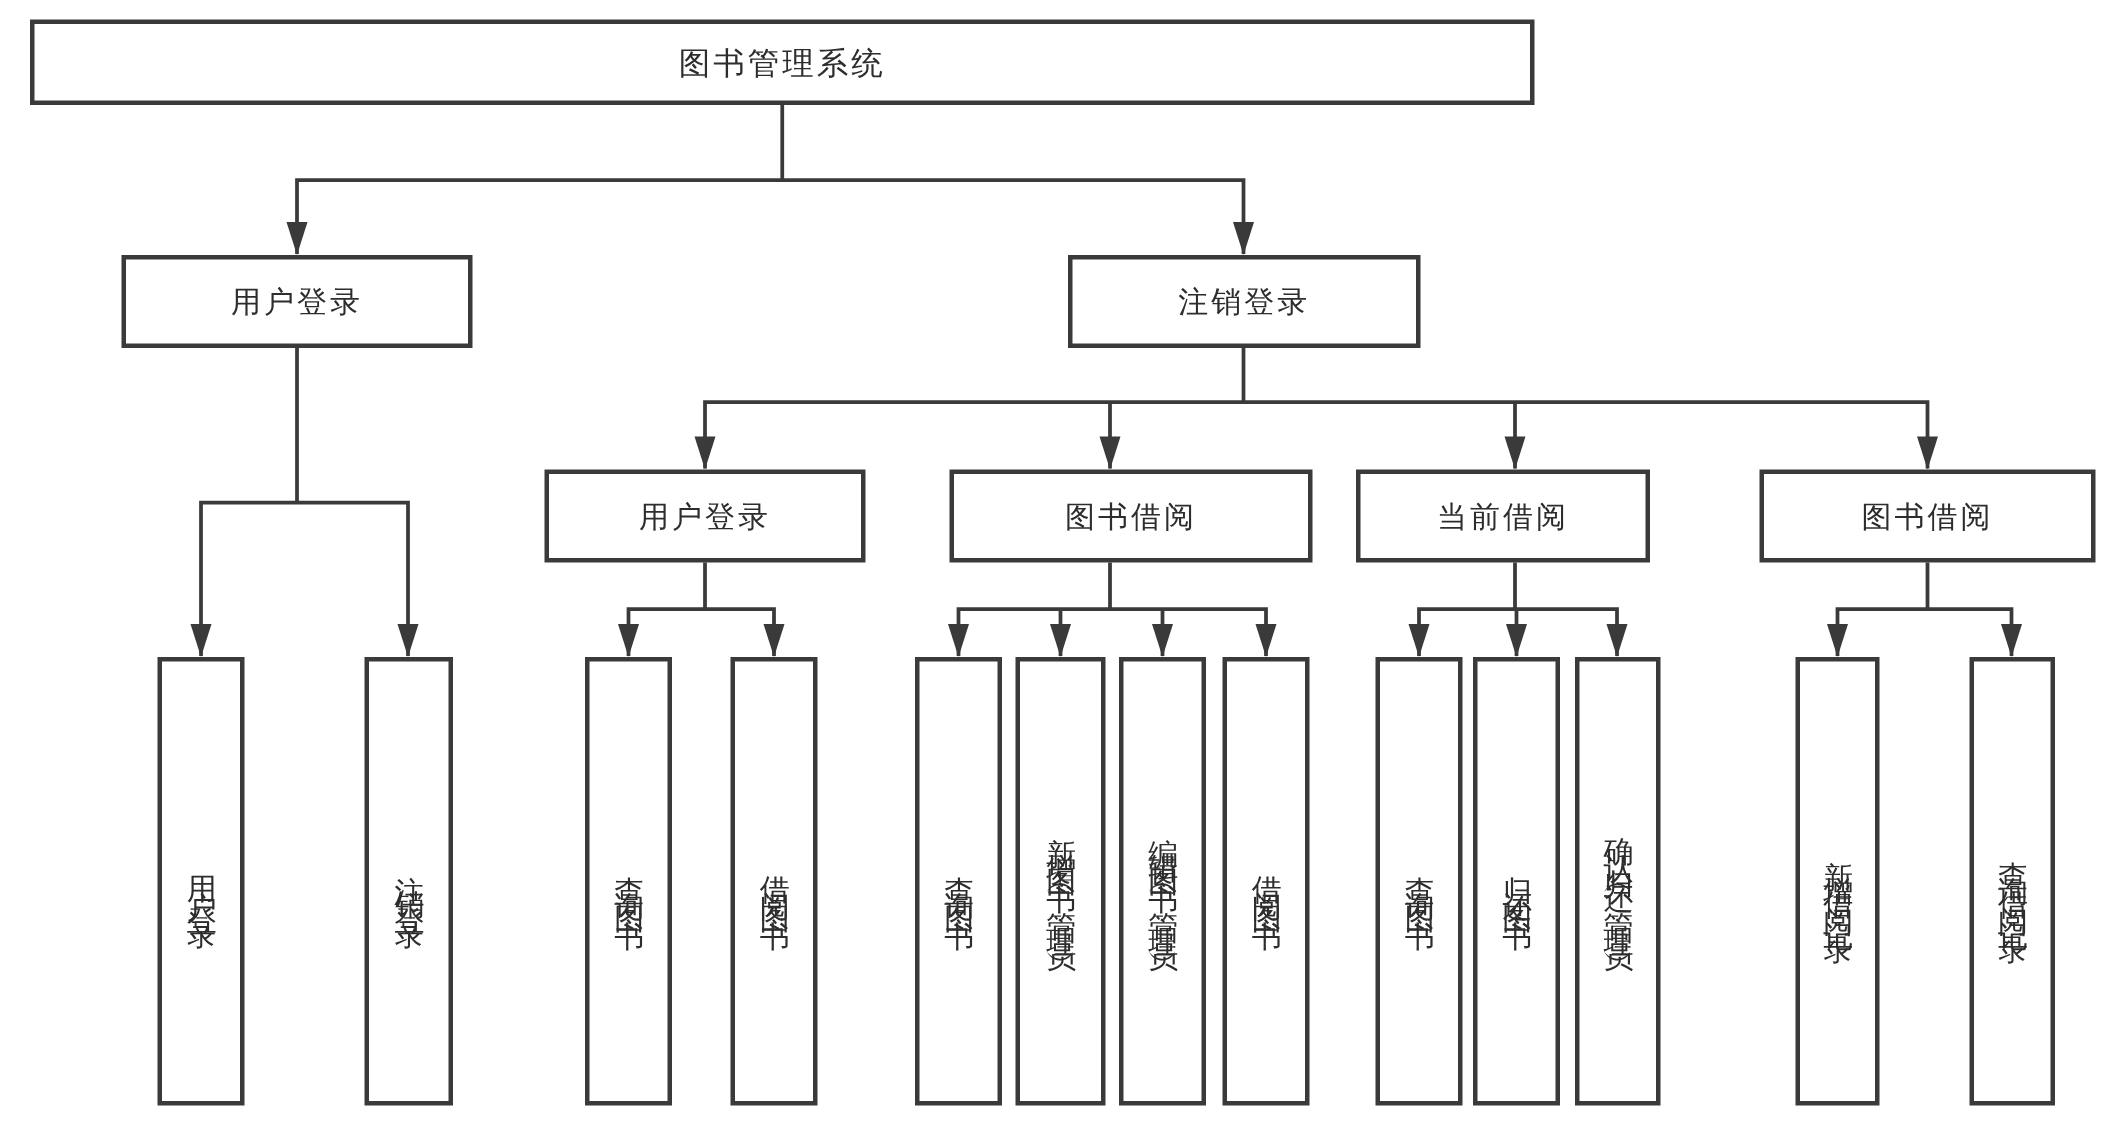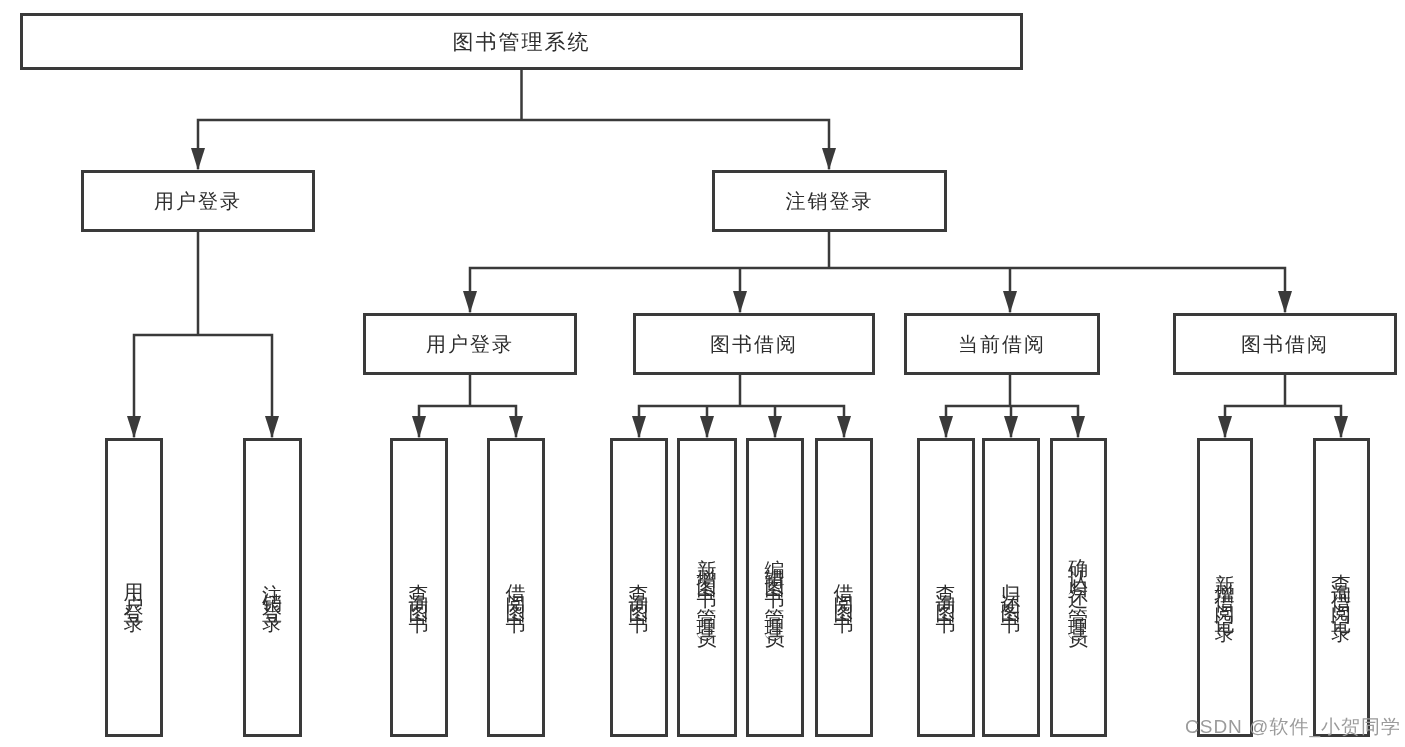--- a/index.html
+++ b/index.html
@@ -149,14 +149,13 @@
     <span>确认归还（管理员）</span>
   </div>
 
   <div class="leaf" style="left:1197px;width:56px">
     <span>新增借阅记录</span>
   </div>
   <div class="leaf" style="left:1313px;width:57px">
     <span>查询借阅记录</span>
   </div>
 
-  <div class="watermark">CSDN @软件_小贺同学</div>
 </div>
 
 </body></html>

